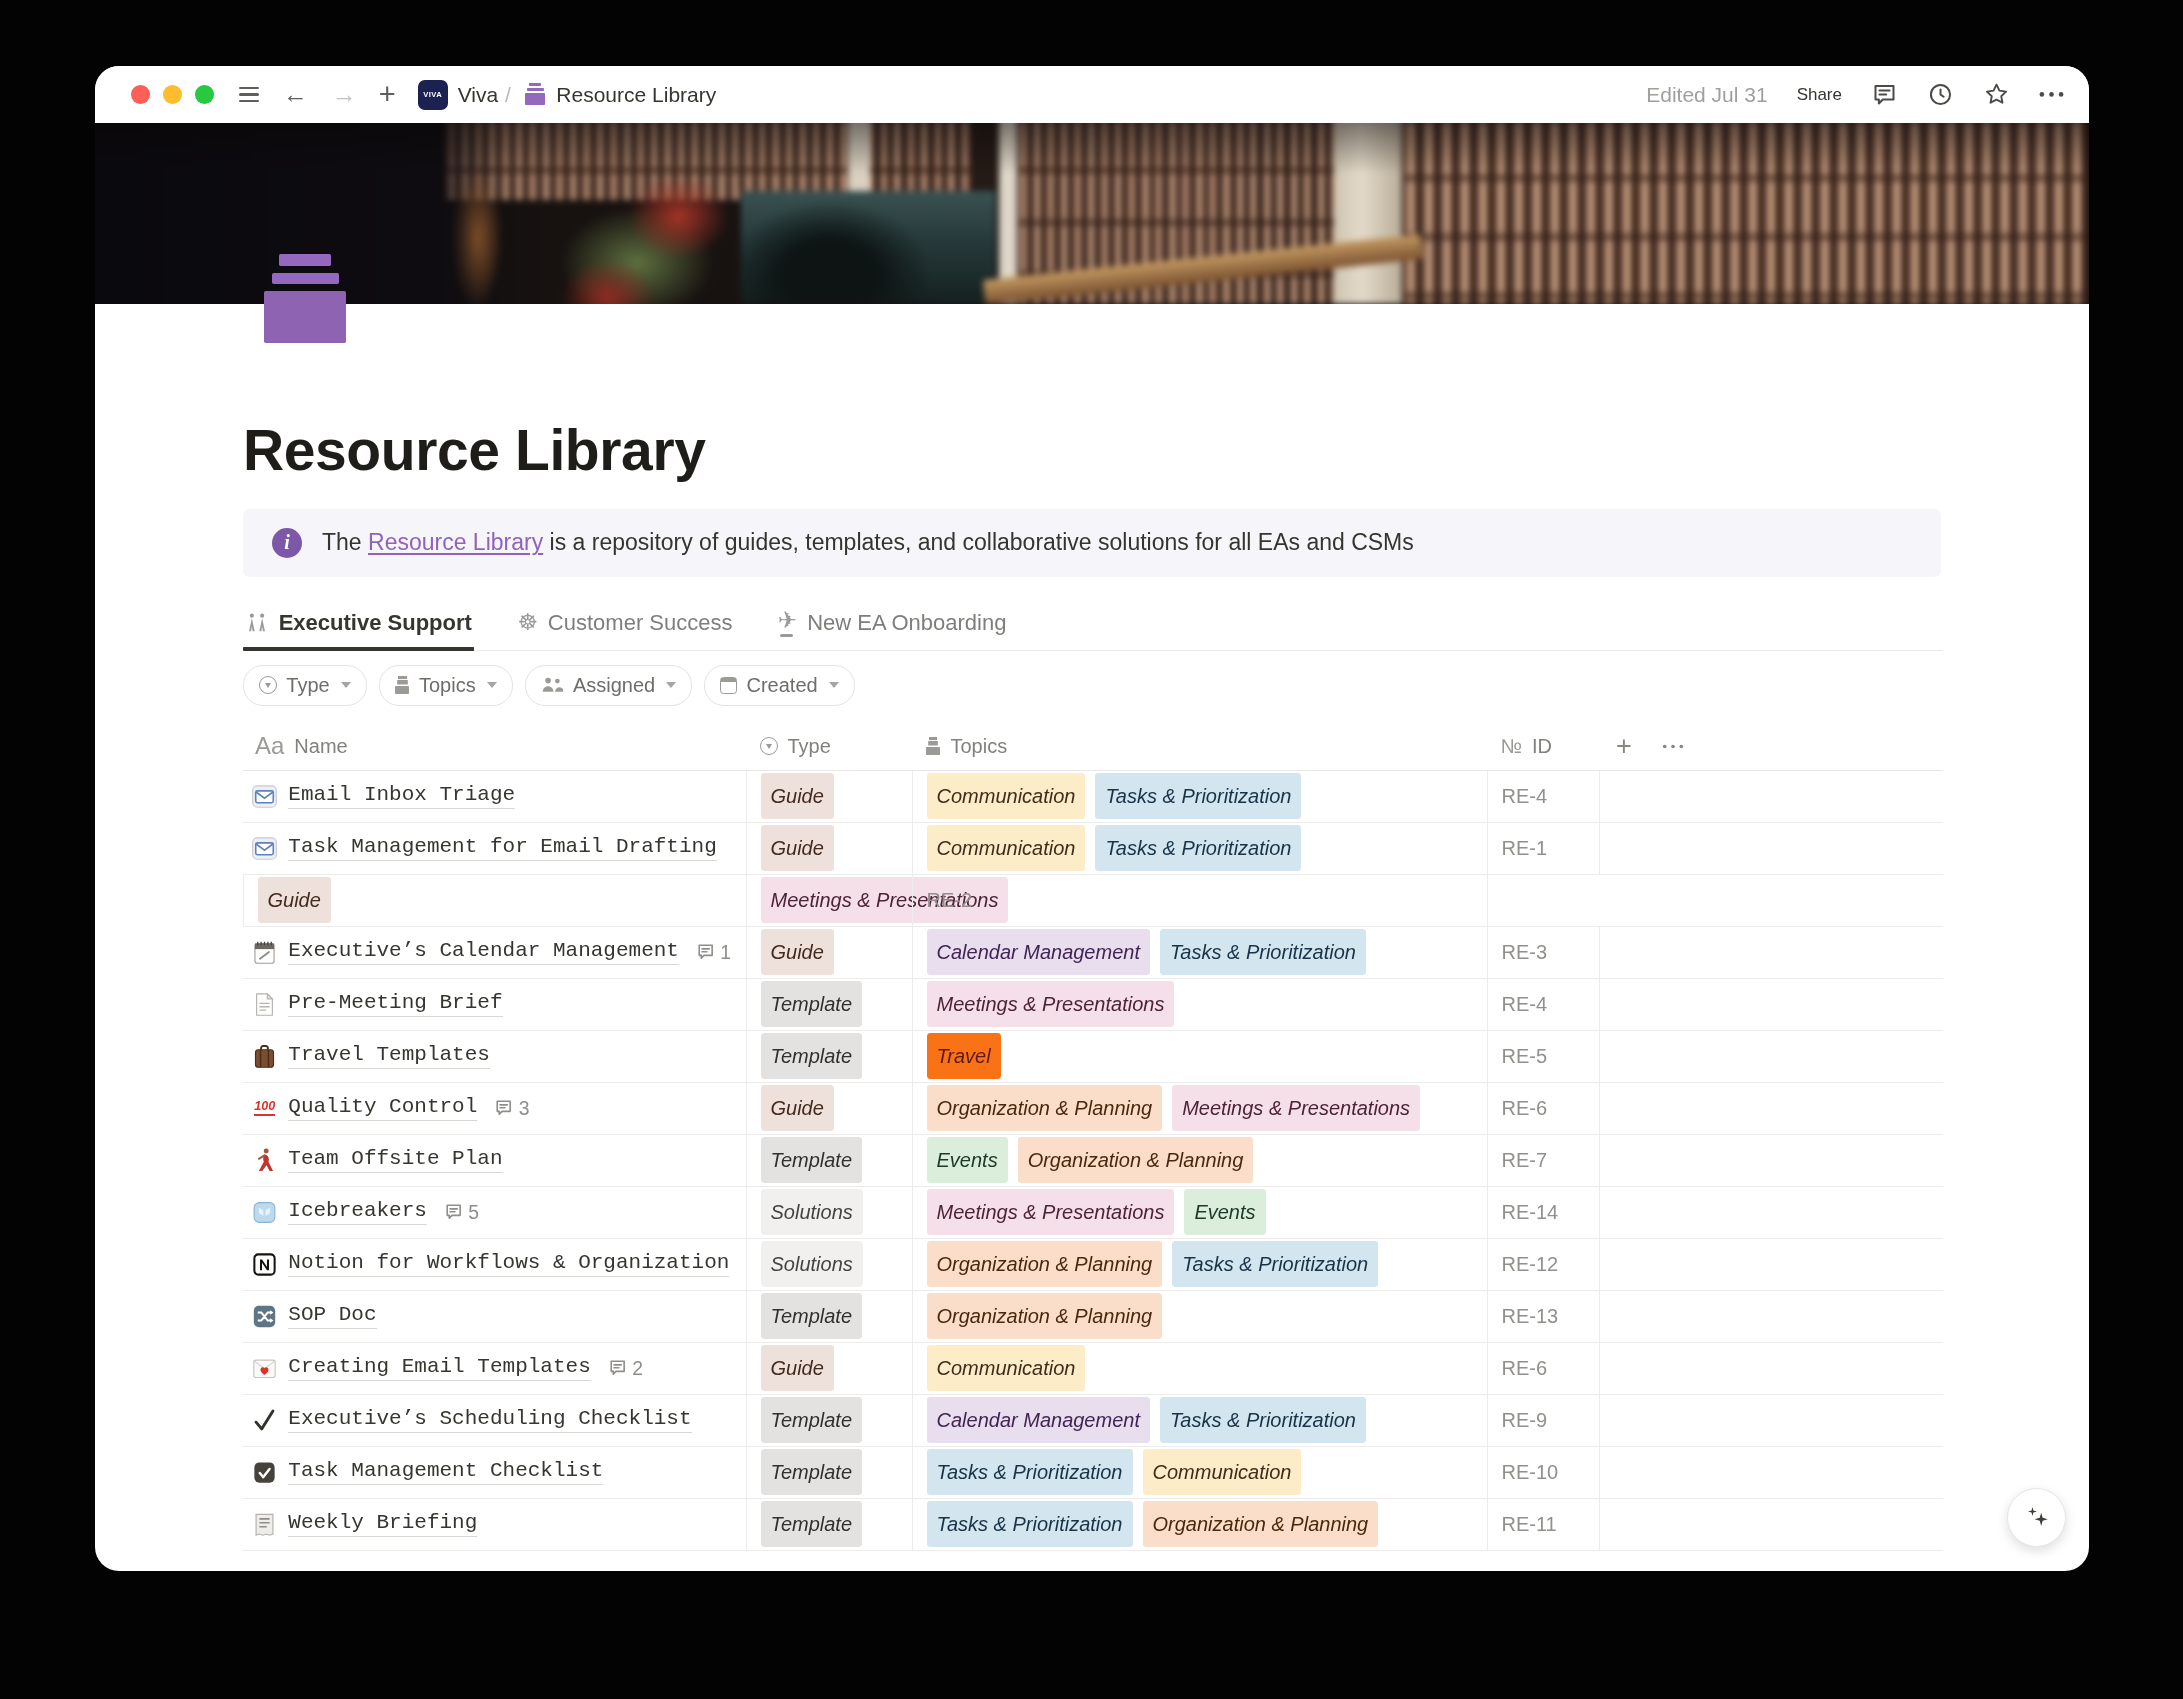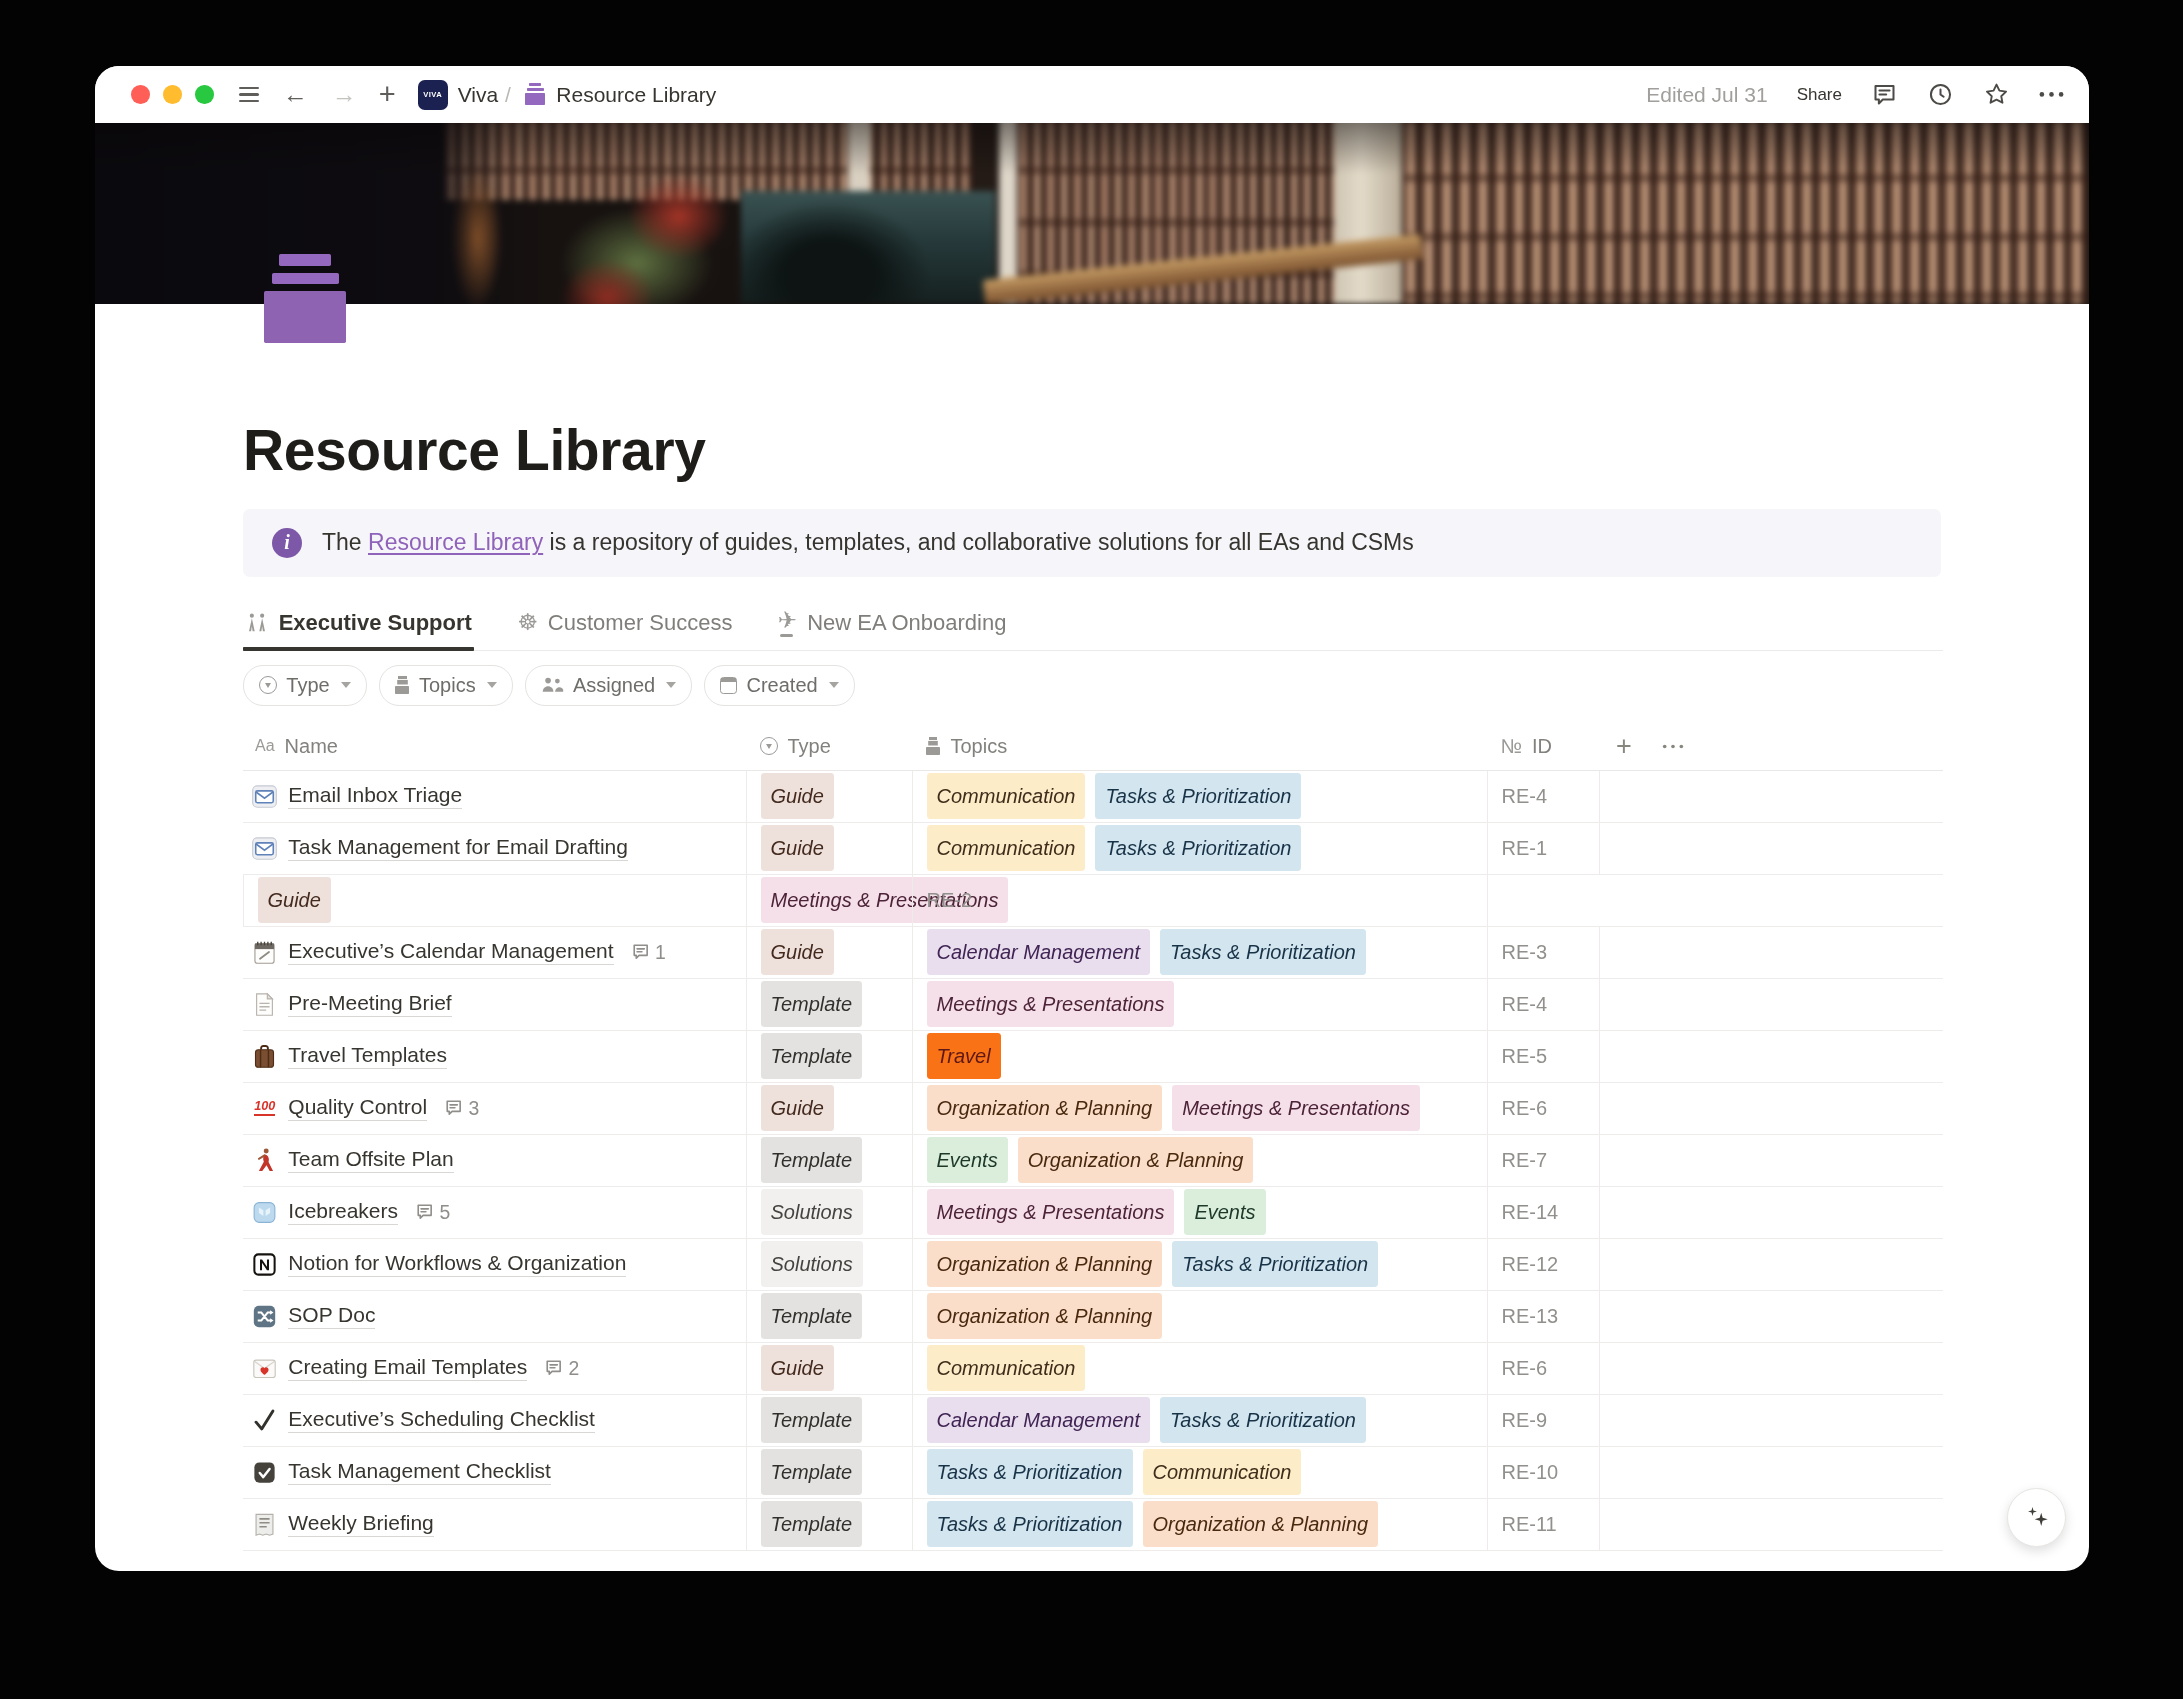--- a/index.html
+++ b/index.html
@@ -109,36 +109,36 @@
   .ic-topics::after{content:"";position:absolute;left:0.8px;bottom:0;width:13.5px;height:7.6px;background:currentColor;border-radius:0.8px;}
   .ic-created{position:relative;width:17px;height:17px;border:1.7px solid currentColor;border-radius:3.4px;box-sizing:border-box;}
   .ic-created::before{content:"";position:absolute;left:0;top:0;right:0;height:4.2px;background:currentColor;}
 
   
   .thead{margin-top:17px;display:grid;grid-template-columns:503px 166px 575px 112px 254px;height:47px;
          border-bottom:0.8px solid #E9E8E6;color:#82817d;font-size:20px;align-items:center;}
   .thead .hcell{display:flex;align-items:center;gap:10px;height:100%;box-sizing:border-box;cursor:pointer;}
   .hcell.h-name{padding-left:12px;}
   .hcell.h-type,.hcell.h-topics,.hcell.h-id{padding-left:13.5px;}
-  .aa{font-size:16px;color:#9b9a97;}
+  .aa{font-size:24px;color:#9b9a97;}
   .numero{color:#9b9a97;}
   .h-extra{display:flex;align-items:center;gap:30px;padding-left:17px;}
   .h-plus{font-size:27px;color:#87867f;cursor:pointer;line-height:1;}
   .h-more{color:#87867f;cursor:pointer;display:flex;}
 
   .tbody .trow{display:grid;grid-template-columns:503px 166px 575px 112px 254px;height:51px;
                border-bottom:0.8px solid #EDECEA;align-items:center;}
   .cell{height:100%;display:flex;align-items:center;box-sizing:border-box;}
   .cell-name{padding-left:6.8px;gap:8.5px;cursor:pointer;}
   .cell-type,.cell-topics,.cell-id{border-left:0.8px solid #EDECEA;padding-left:13.5px;}
   .cell-topics{gap:10px;}
   .cell-extra{border-left:0.8px solid #EDECEA;}
   .row-icon{flex:none;width:30px;height:30px;display:flex;align-items:center;justify-content:center;}
   .row-name{font-size:21px;font-weight:500;color:#37352F;border-bottom:1.3px solid #d9d7d3;padding-bottom:1.7px;
-            white-space:nowrap;}
+            white-space:nowrap;font-family:Liberation Mono, monospace;}
   .comment-chip{display:flex;align-items:center;gap:5px;margin-left:8.5px;color:#8f8e8a;font-size:19.4px;cursor:pointer;}
   .tag{display:inline-flex;align-items:center;height:30px;padding:8px 10px;border-radius:3.4px;font-size:20px;
        white-space:nowrap;cursor:pointer;font-style:italic;}
   .cell-id{font-size:20px;color:#91908c;}
 
   .ri-100{color:#d8342a;font-style:italic;font-weight:800;font-size:12.7px;line-height:1;border-bottom:2.1px solid #d8342a;padding-bottom:2px;}
 
   
   .fab{position:absolute;right:23px;bottom:24.5px;width:57px;height:57px;border-radius:50%;background:#fff;
        border:0.8px solid #e6e5e2;box-shadow:0 4.2px 12px rgba(0,0,0,.13);display:flex;align-items:center;

